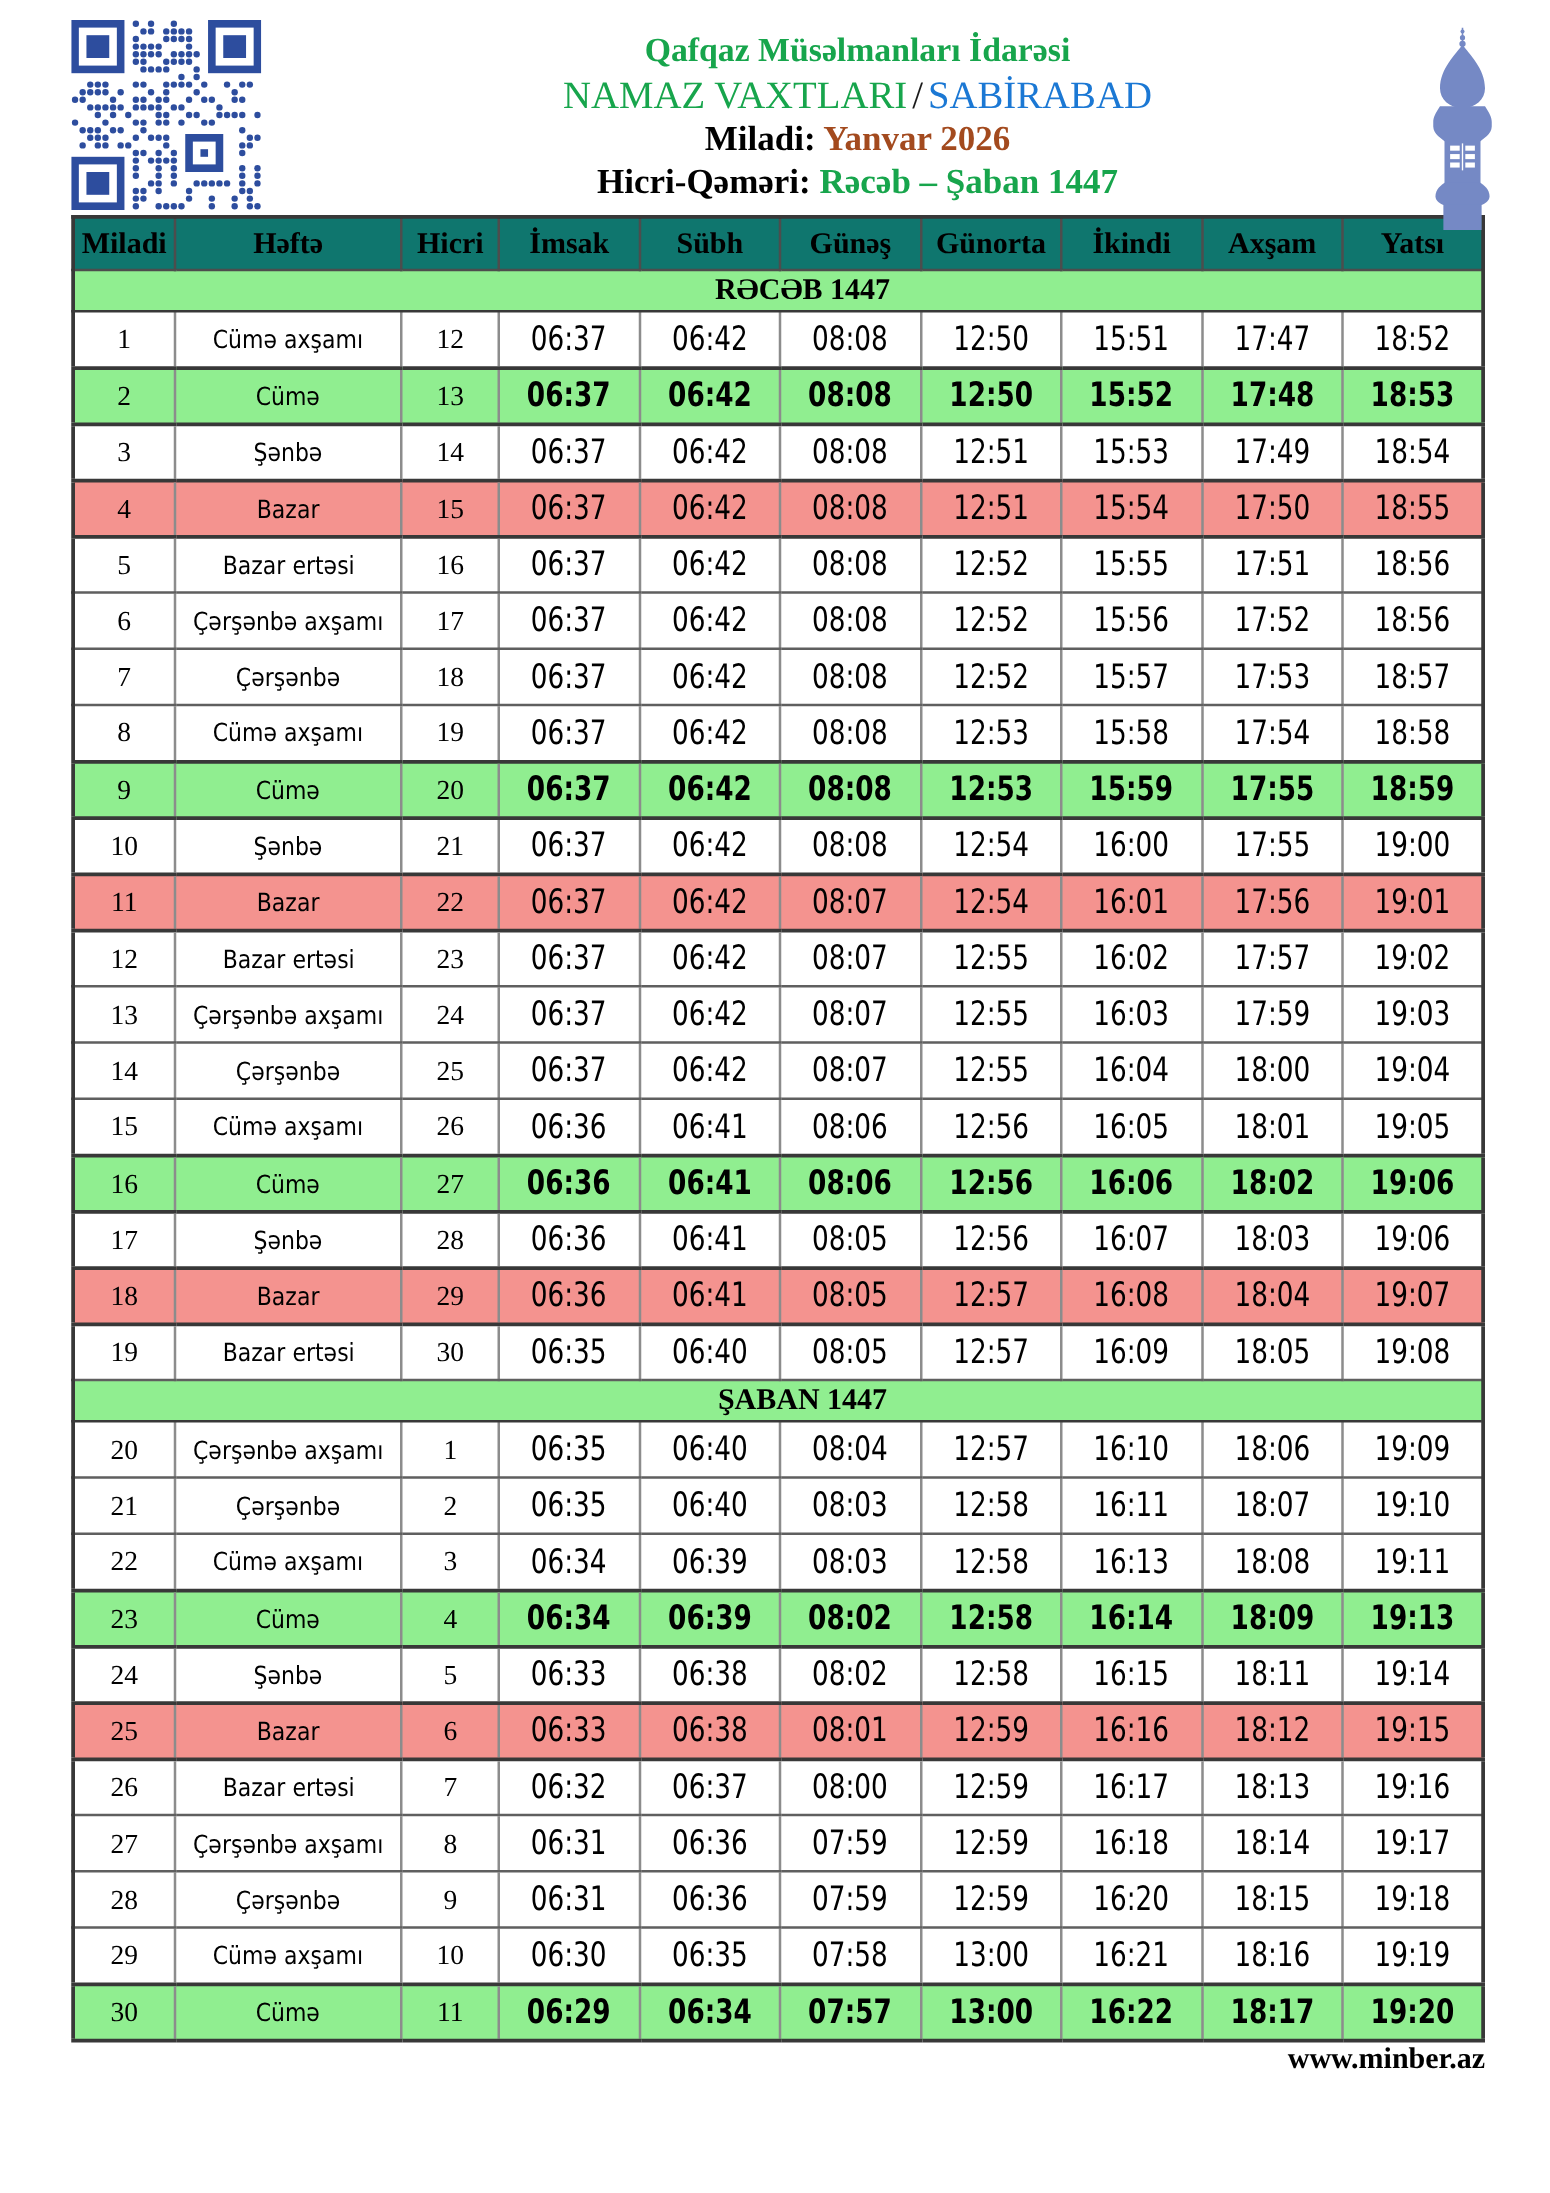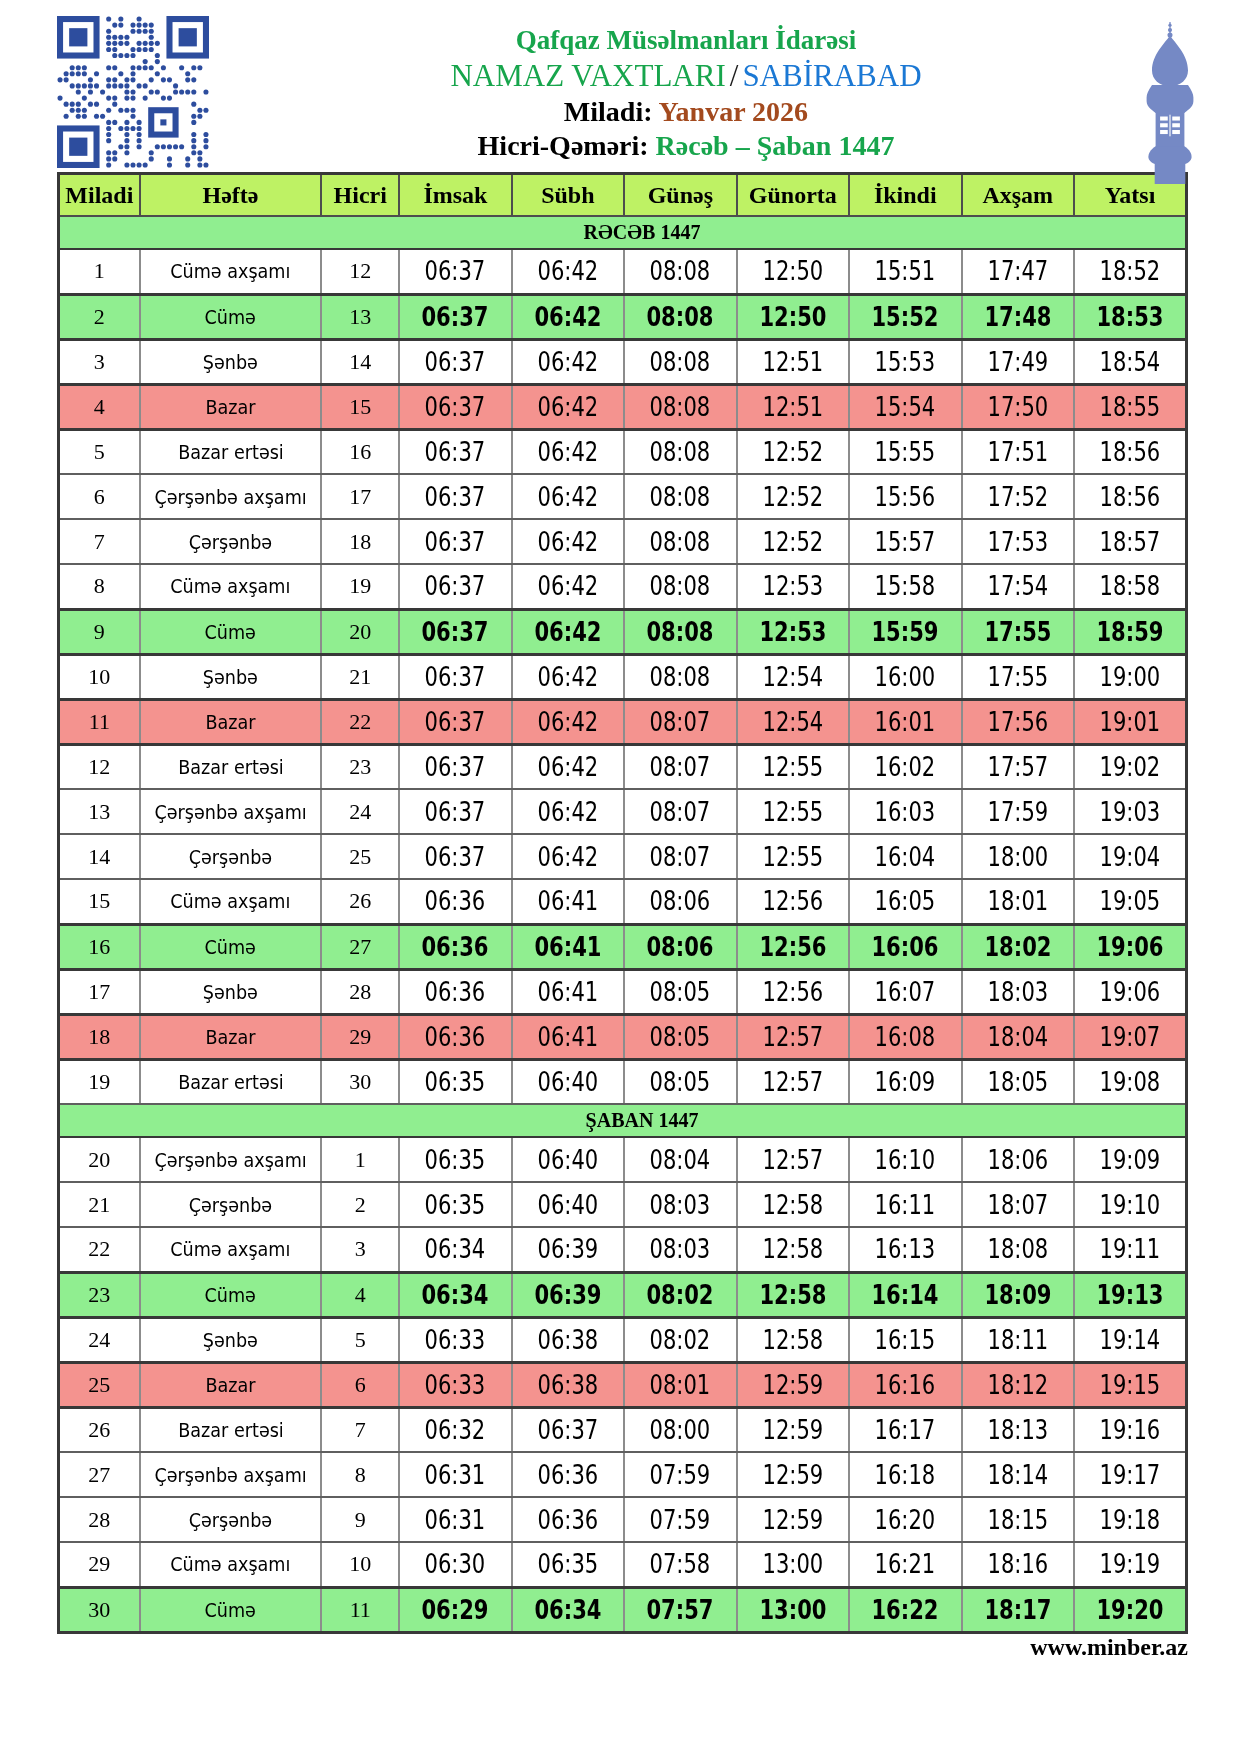--- a/index.html
+++ b/index.html
@@ -21,26 +21,26 @@
   .t2 .slash{color:#1a1a1a;padding:0 4px;}
   .t2 .blue{color:var(--city-blue,#1b78d4);}
   .t3,.t4{font-size:28px;font-weight:bold;}
   .t3 .brown{color:var(--month-brown,#a34a1e);}
   .t4 .green{color:var(--title-green,#17a54c);text-align:center;}
 
   
   table.prayer{border-collapse:collapse;table-layout:fixed;width:1131px;margin-left:57px;
     border:3px solid #383838;}
   th{border:2px solid #4d4d4d;font-size:24px;font-weight:bold;height:40px;padding:0;
-     font-family:"Liberation Serif",serif;background:#bef264;}
+     font-family:"Liberation Serif",serif;background:#0f766e;}
   td{border-left:2px solid #8c8c8c;border-right:2px solid #8c8c8c;
      border-top:2px solid #5f5f5f;border-bottom:2px solid #5f5f5f;
      text-align:center;vertical-align:middle;padding:0;background:#fff;}
   tr.data{height:45px;}
-  tr.section td{background:var(--banner-green,#90ee90);font-weight:bold;font-size:20px;height:31px;
+  tr.section td{background:var(--banner-green,#90ee90);font-weight:bold;font-size:24px;height:31px;
      border:2px solid #383838;font-family:"Liberation Serif",serif;padding-left:39px;}
   tr.green td{background:var(--green-row,#90ee90);border-top:3px solid #383838;border-bottom:3px solid #383838;}
   tr.red td{background:var(--red-row,#f4938f);border-top:3px solid #383838;border-bottom:3px solid #383838;}
   tr.green td.time .cond{font-weight:bold;}
 
   .cond{display:inline-block;transform:scaleX(0.78);transform-origin:center;
         font-family:"DejaVu Sans",sans-serif;white-space:nowrap;}
   td.time{font-size:27px;}
   td.day .cond{transform:scaleX(0.88);font-size:20px;}
   td.snum{font-family:"Liberation Serif",serif;font-size:22px;}

